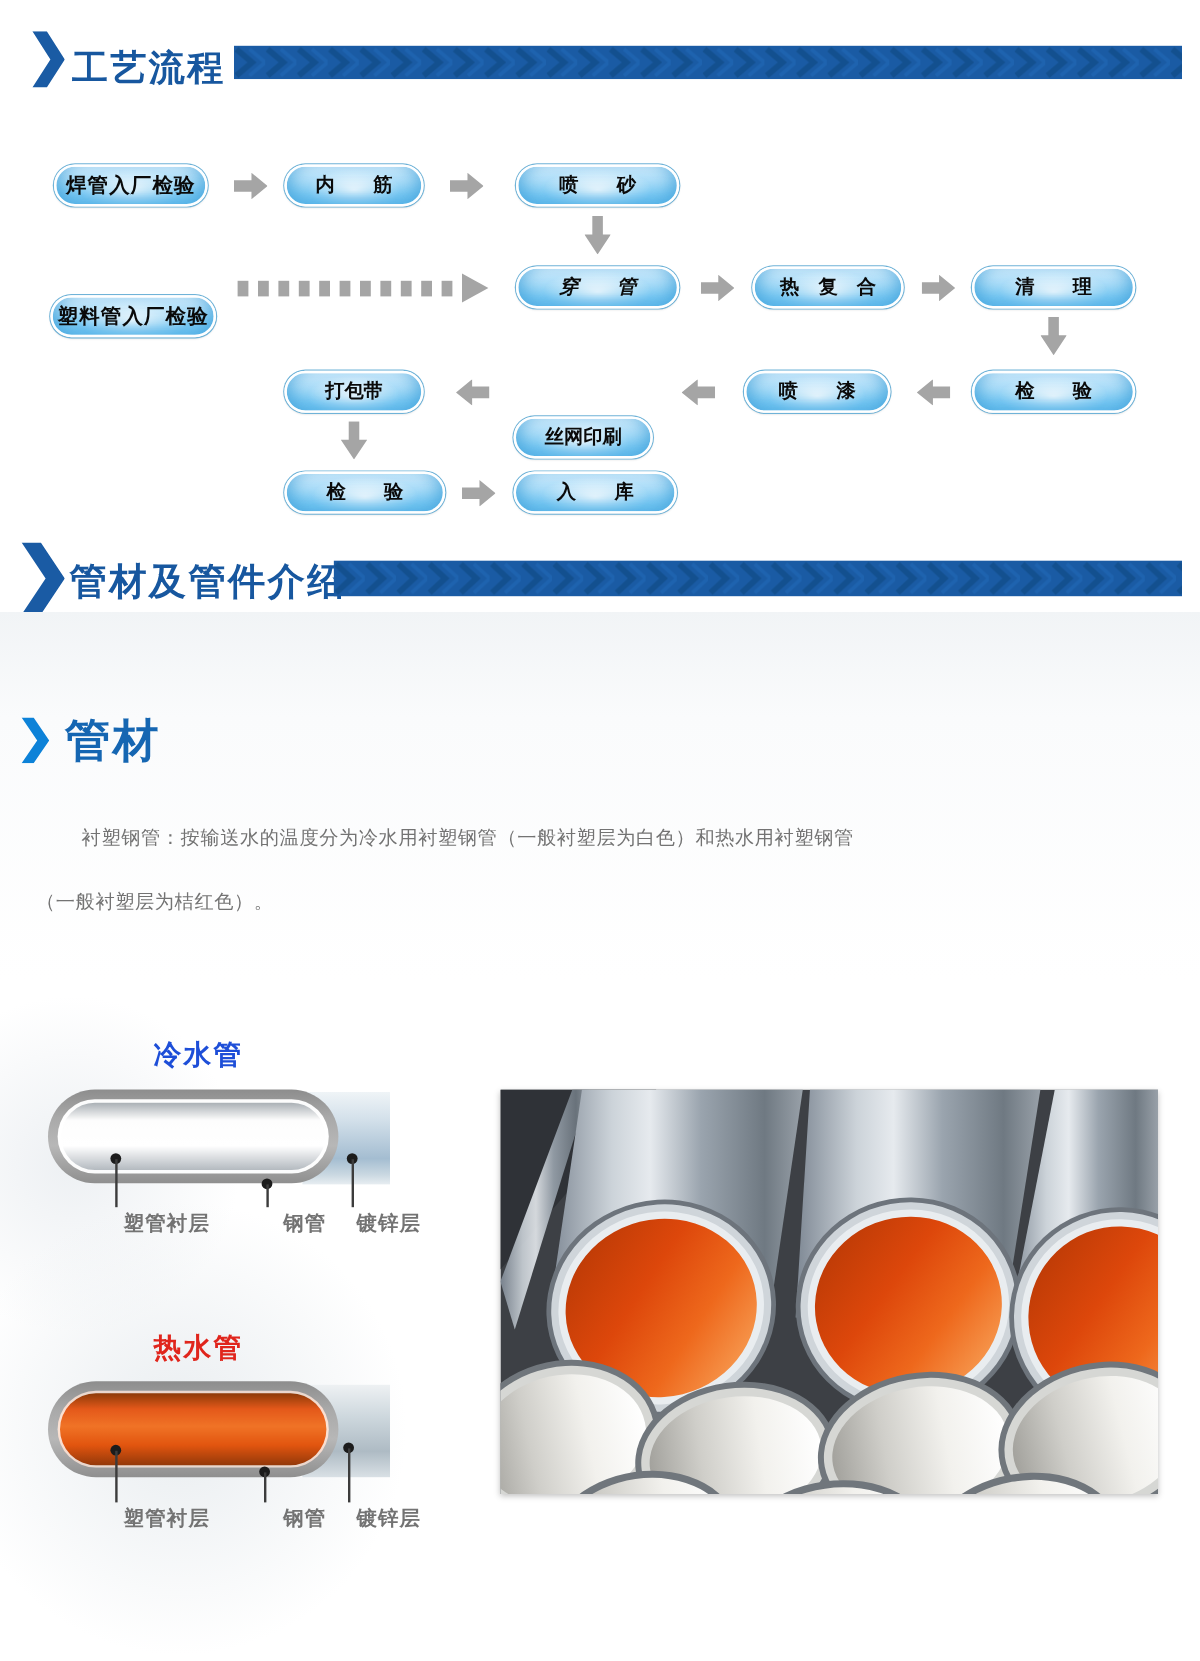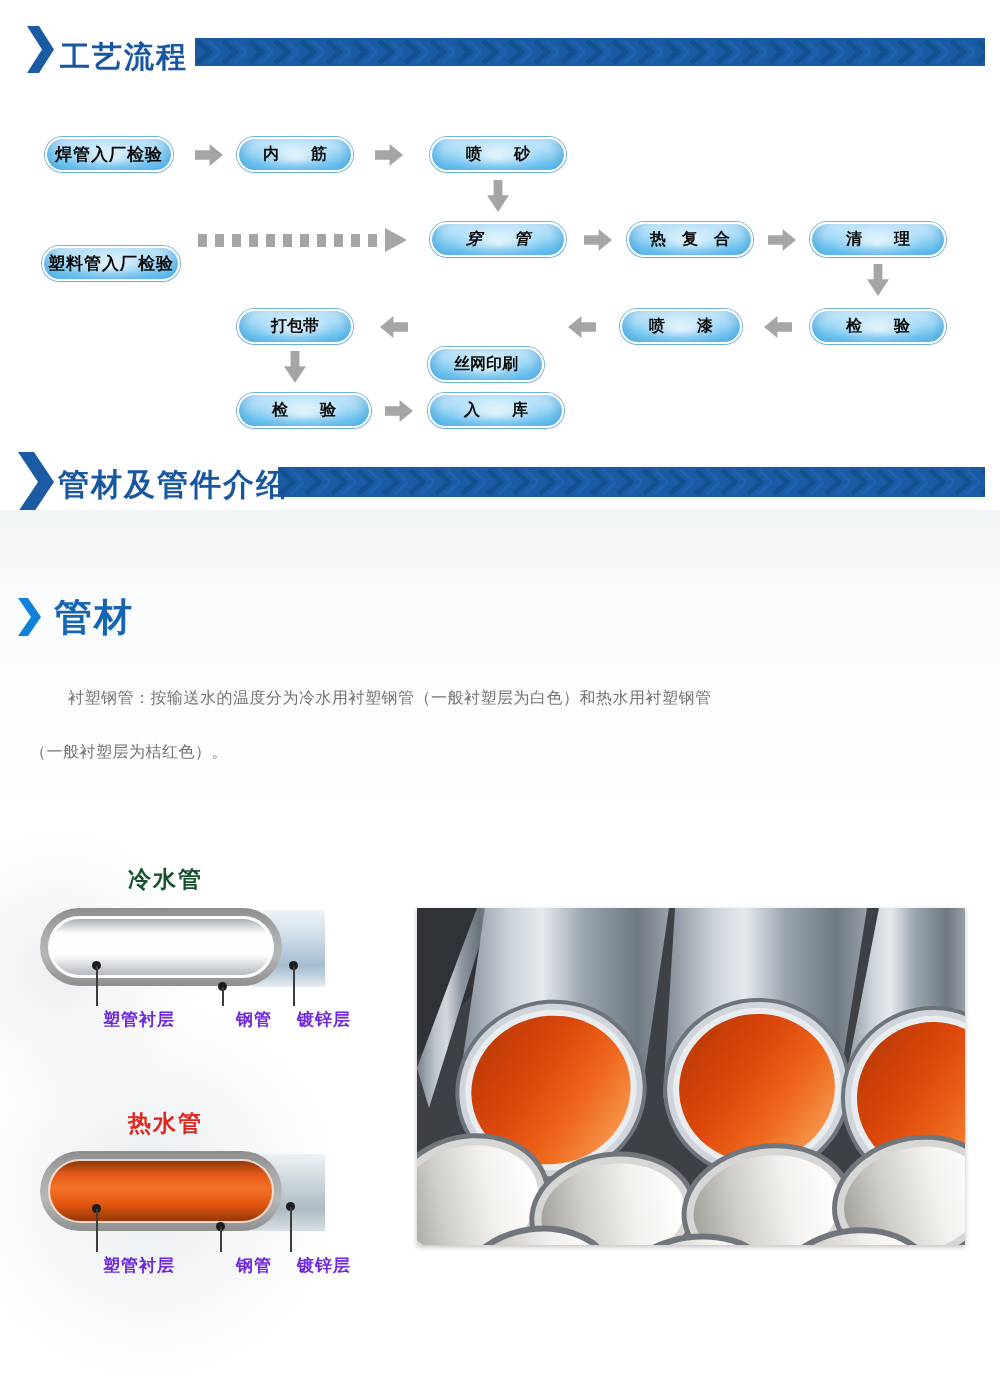--- a/index.html
+++ b/index.html
@@ -49,21 +49,21 @@
   .galv-hot{background:linear-gradient(180deg,#eef1f3 0%,#cdd7dd 35%,#aebbc4 72%,#d9e0e5 100%);}
   .cap-outer{position:absolute;border-radius:40px;
     background:linear-gradient(180deg,#8d8d8d 0%,#a9a9a9 30%,#b7b7b7 60%,#8f8f8f 100%);}
   .cap-inner{position:absolute;border-radius:32px;box-sizing:border-box;}
   .cap-inner-cold{border:3px solid rgba(255,255,255,.95);
     background:linear-gradient(180deg,#aab0b5 0%,#fdfdfd 26%,#ffffff 64%,#b4bac0 100%);}
   .cap-inner-hot{border:2px solid rgba(255,255,255,.8);
     background:linear-gradient(180deg,#8d3a08 0%,#e4581a 22%,#f07326 46%,#e2550f 72%,#94390a 100%);}
   .dot{position:absolute;width:9px;height:9px;border-radius:50%;background:#1c1c1c;}
   .lead{position:absolute;width:2px;background:#3c3c3c;}
-  .diag-label{position:absolute;font-weight:bold;font-size:17px;color:#6d28d9;letter-spacing:1px;white-space:nowrap;}
+  .diag-label{position:absolute;font-weight:bold;font-size:17px;color:#737373;letter-spacing:1px;white-space:nowrap;}
 
   .photo{position:absolute;left:417px;top:908px;width:548px;height:337px;box-shadow:0 2px 5px rgba(0,0,0,.25);}
 </style>
 </head>
 <body>
 
 <div class="page">
 
   <svg class="chev" style="left:24px;top:26px;" width="30" height="47" viewBox="0 0 30 47">
     <polygon points="3,0 15,0 30,23.5 15,47 3,47 18,23.5" fill="#1a5ba4"></polygon>
@@ -140,21 +140,21 @@
   <div class="section2"></div>
 
   <svg class="chev" style="left:16px;top:598px;" width="25" height="38" viewBox="0 0 25 38">
     <polygon points="2,0 12,0 25,19 12,38 2,38 15,19" fill="#0d82d8"></polygon>
   </svg>
   <div class="hdr-title" style="left:54px;top:592px;font-size:38px;color:#1566b2;">管材</div>
 
   <div class="para" style="left:68px;top:688px;">衬塑钢管：按输送水的温度分为冷水用衬塑钢管（一般衬塑层为白色）和热水用衬塑钢管</div>
   <div class="para" style="left:6px;top:742px;margin-left:24px;">（一般衬塑层为桔红色）。</div>
 
-  <div class="diag-title" style="left:128px;top:864px;color:#14532d;">冷水管</div>
+  <div class="diag-title" style="left:128px;top:864px;color:#1d4ed8;">冷水管</div>
   <div class="galv-rect galv-cold" style="left:252px;top:910px;width:73px;height:77px;"></div>
   <div class="cap-outer" style="left:40px;top:908px;width:242px;height:78px;"></div>
   <div class="cap-inner cap-inner-cold" style="left:48px;top:916px;width:226px;height:62px;"></div>
   <div class="dot" style="left:92px;top:961px;"></div>
   <div class="dot" style="left:218px;top:982px;"></div>
   <div class="dot" style="left:289px;top:961px;"></div>
   <div class="lead" style="left:96px;top:966px;height:40px;"></div>
   <div class="lead" style="left:222px;top:987px;height:19px;"></div>
   <div class="lead" style="left:293px;top:966px;height:40px;"></div>
   <div class="diag-label" style="left:103px;top:1008px;">塑管衬层</div>

